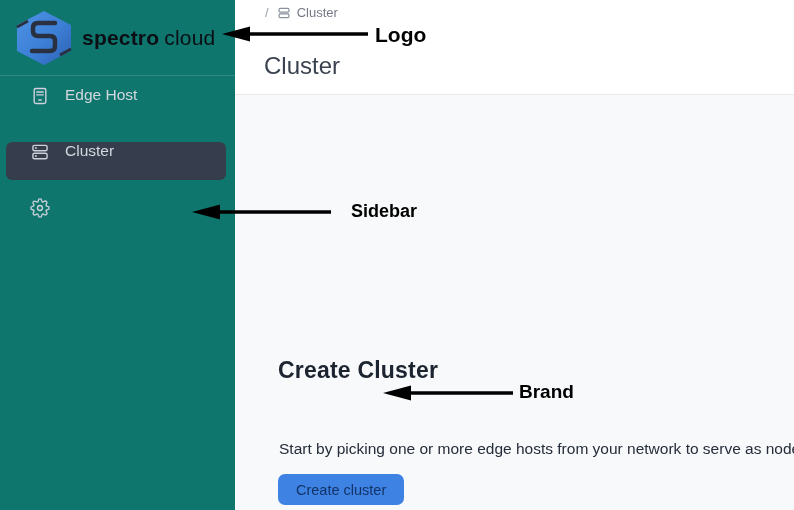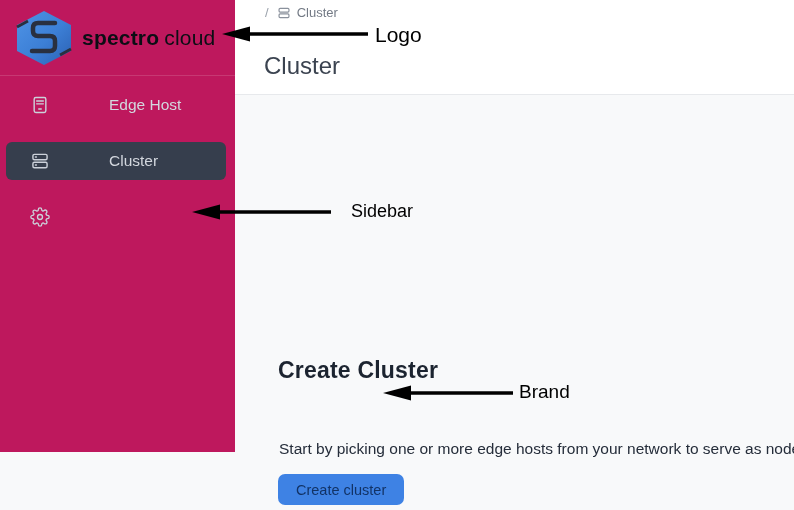--- a/index.html
+++ b/index.html
@@ -4,37 +4,37 @@
 <style>
   html,body{margin:0;padding:0;background:#fff;}
   *{box-sizing:border-box;}
   .screen{
     position:relative;width:794px;height:510px;overflow:hidden;
     font-family:"Liberation Sans","DejaVu Sans",sans-serif;
     background:#f8f9fa;
   }
   
   .sidebar{
-    position:absolute;left:0;top:0;width:235px;height:452px;
-    background:#be185d;color:#d3d7de;
+    position:absolute;left:0;top:0;width:235px;height:510px;
+    background:#0f766e;color:#d3d7de;
   }
   .logo-row{
     height:76px;display:flex;align-items:center;padding:0 12px;
     border-bottom:1px solid rgba(255,255,255,0.14);
     cursor:pointer;
   }
   .logo-mark{width:60px;height:56px;flex:0 0 auto;margin-left:2px;}
   .wordmark{margin-left:8px;font-size:21px;color:#0b0e14;letter-spacing:.2px;white-space:nowrap;}
   .wordmark .w1{font-weight:600;}
   .wordmark .w2{font-weight:300;margin-left:5px;}
   .nav{position:absolute;top:86px;left:0;width:235px;}
   .nav-item{
-    display:flex;align-items:center;height:38px;margin:0 9px 18px 6px;
+    display:flex;align-items:flex-start;height:38px;margin:0 9px 18px 6px;
     padding-left:24px;border-radius:6px;cursor:pointer;
-    font-size:15.5px;color:#d3d7de;gap:44px;
+    font-size:15.5px;color:#d3d7de;
   }
   .nav-item.selected{background:#363e4d;}
   .nav-item .nicon{width:20px;height:20px;margin-right:15px;flex:0 0 auto;color:#ccd1da;}
   .nicon svg{width:20px;height:20px;display:block;}
   
   .main{position:absolute;left:235px;top:0;width:559px;height:510px;}
   .header{
     position:absolute;left:0;top:0;width:559px;height:95px;
     background:#ffffff;border-bottom:1px solid #e7e9ec;
   }
@@ -59,21 +59,21 @@
     font-size:23px;font-weight:700;color:#1c2430;letter-spacing:.2px;
   }
   .desc1{position:absolute;left:44px;top:308px;font-size:15.5px;color:#252d3a;white-space:nowrap;}
   .desc2{position:absolute;left:44px;top:344px;font-size:15.5px;color:#252d3a;white-space:nowrap;}
   .create-btn{
     position:absolute;left:43px;top:378px;height:31px;padding:0 18px;
     background:#3e82e4;border:none;border-radius:7px;
     font-family:inherit;font-size:14.5px;color:#123366;cursor:pointer;
   }
   
-  .anno-label{position:absolute;font-weight:400;color:#000;white-space:nowrap;}
+  .anno-label{position:absolute;font-weight:700;color:#000;white-space:nowrap;}
   .anno-arrow{position:absolute;}
   .anno-arrow svg{display:block;}
   #anno-logo-label{left:375px;top:23px;font-size:21px;}
   #anno-sidebar-label{left:351px;top:201px;font-size:18px;}
   #anno-brand-label{left:519px;top:381px;font-size:19px;}
 </style>
 </head>
 <body>
 
 <div class="screen">

